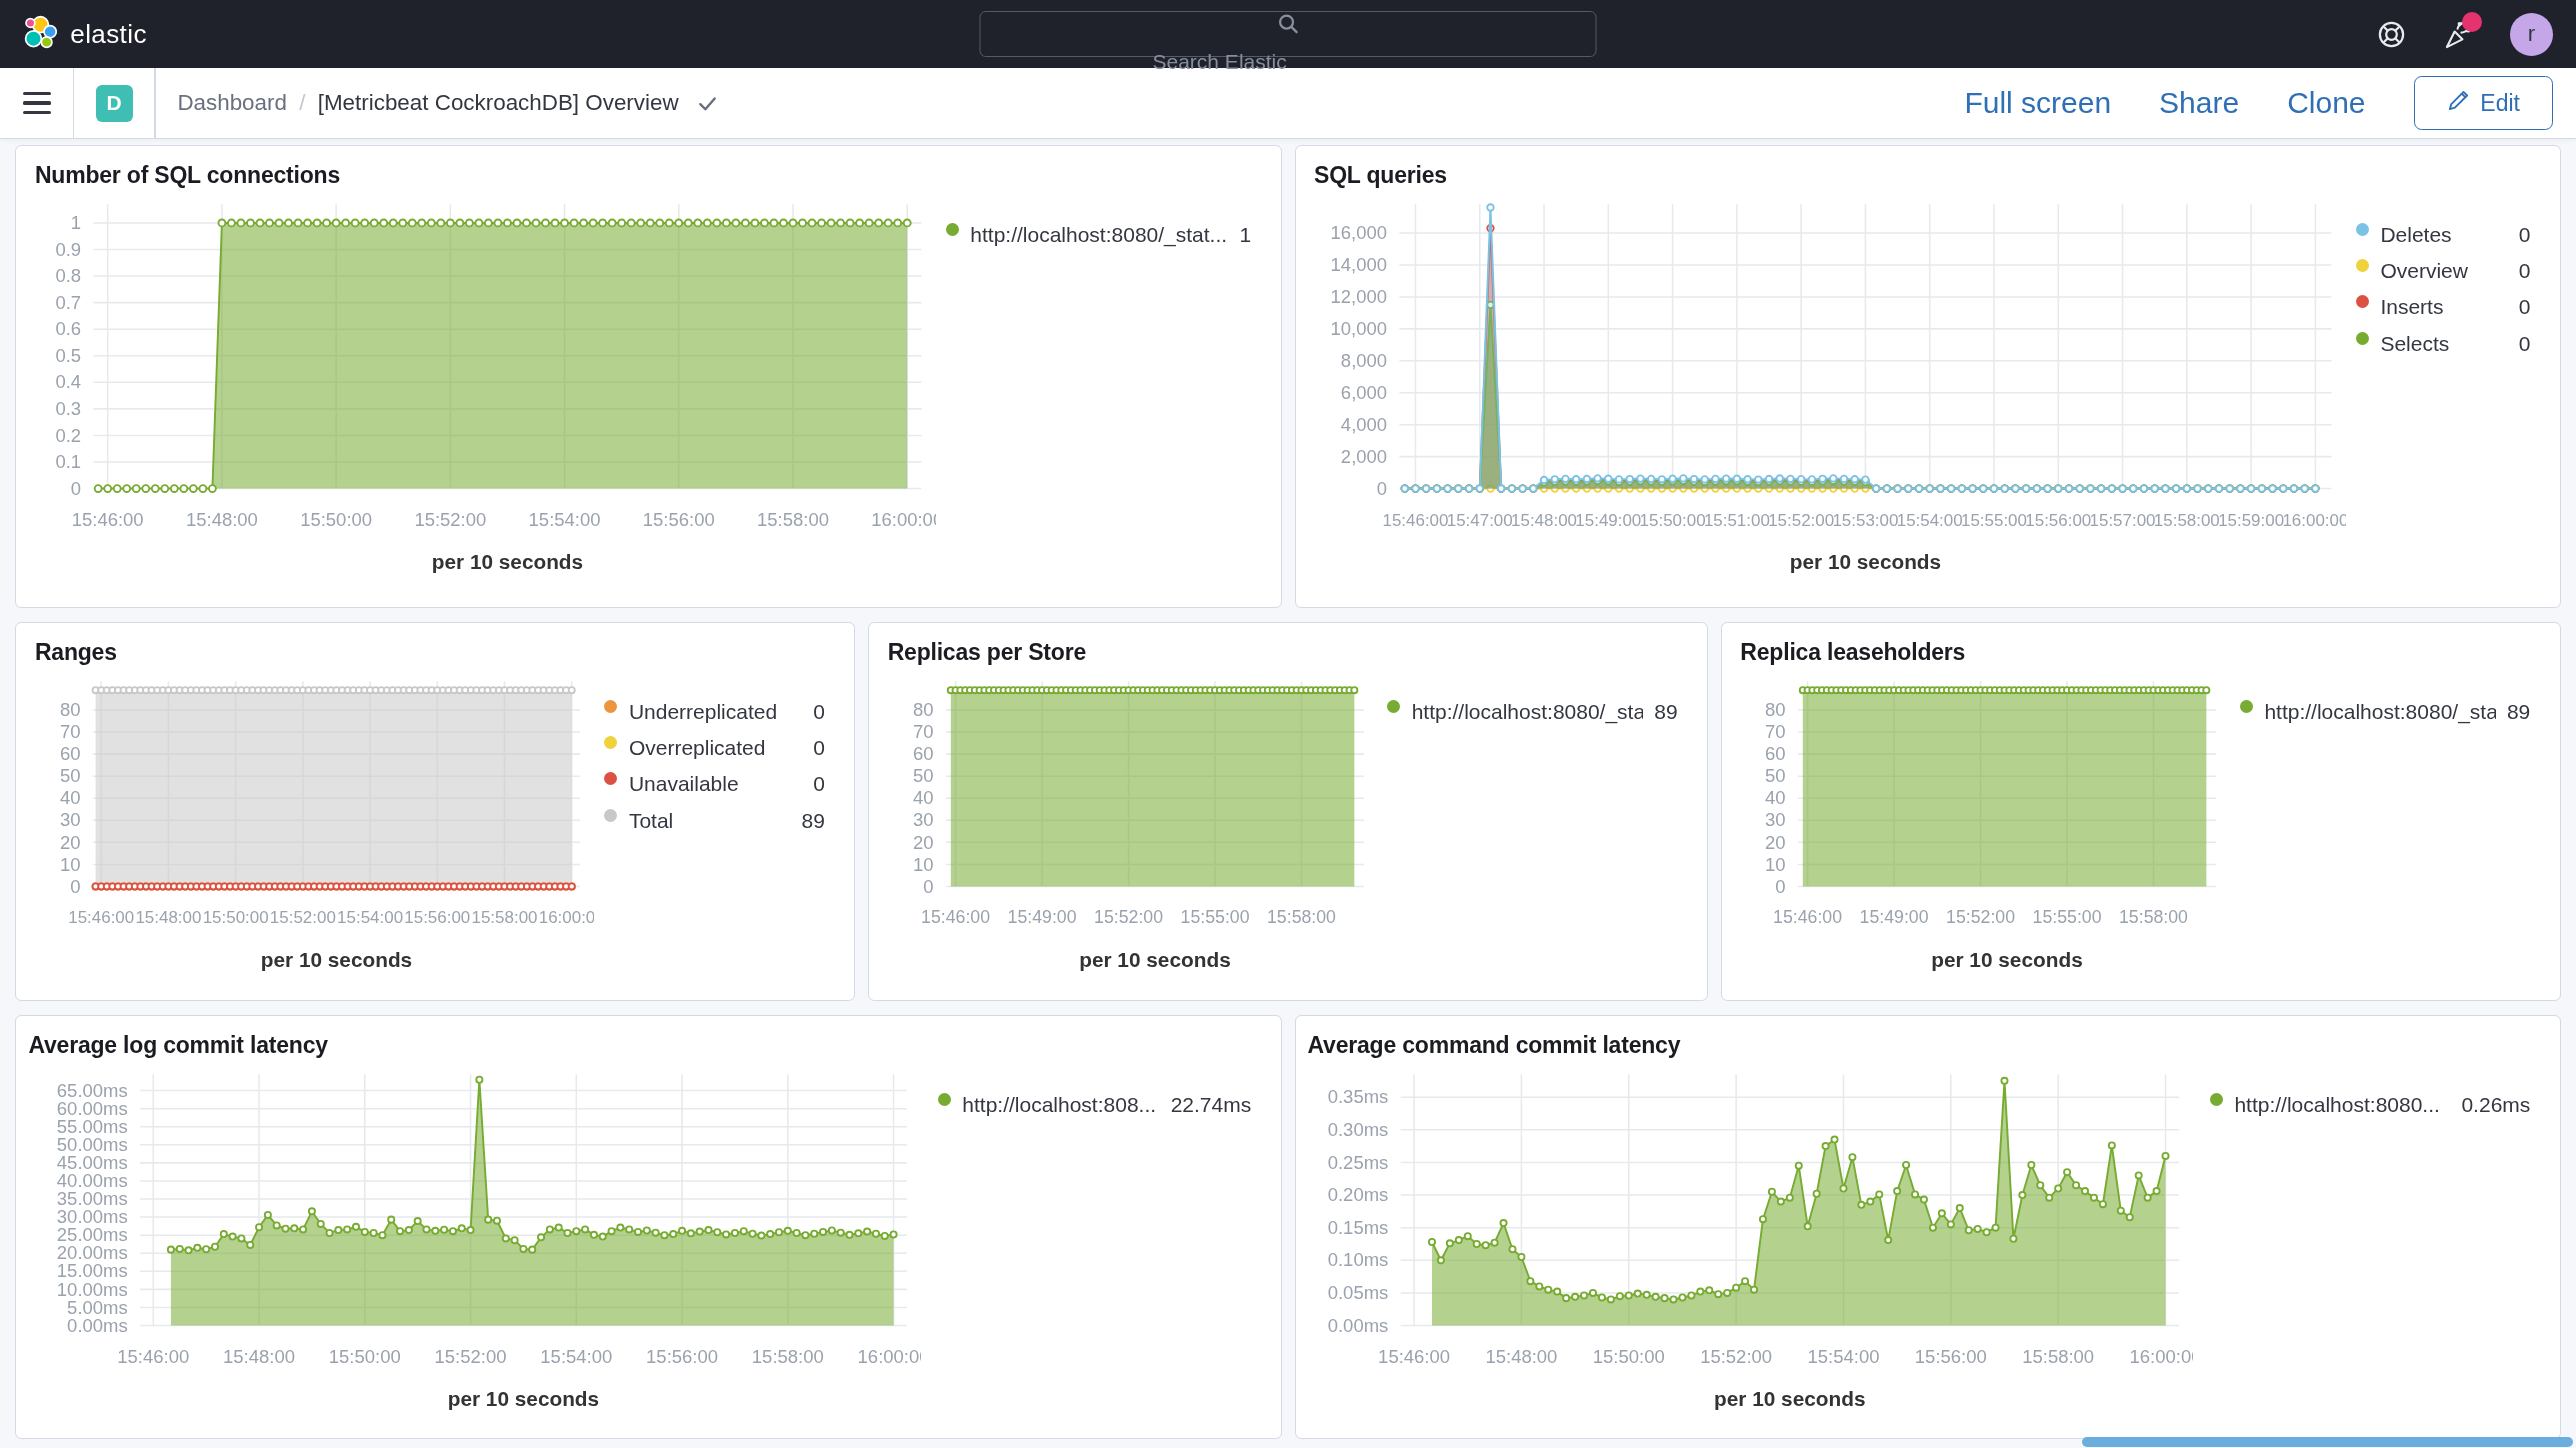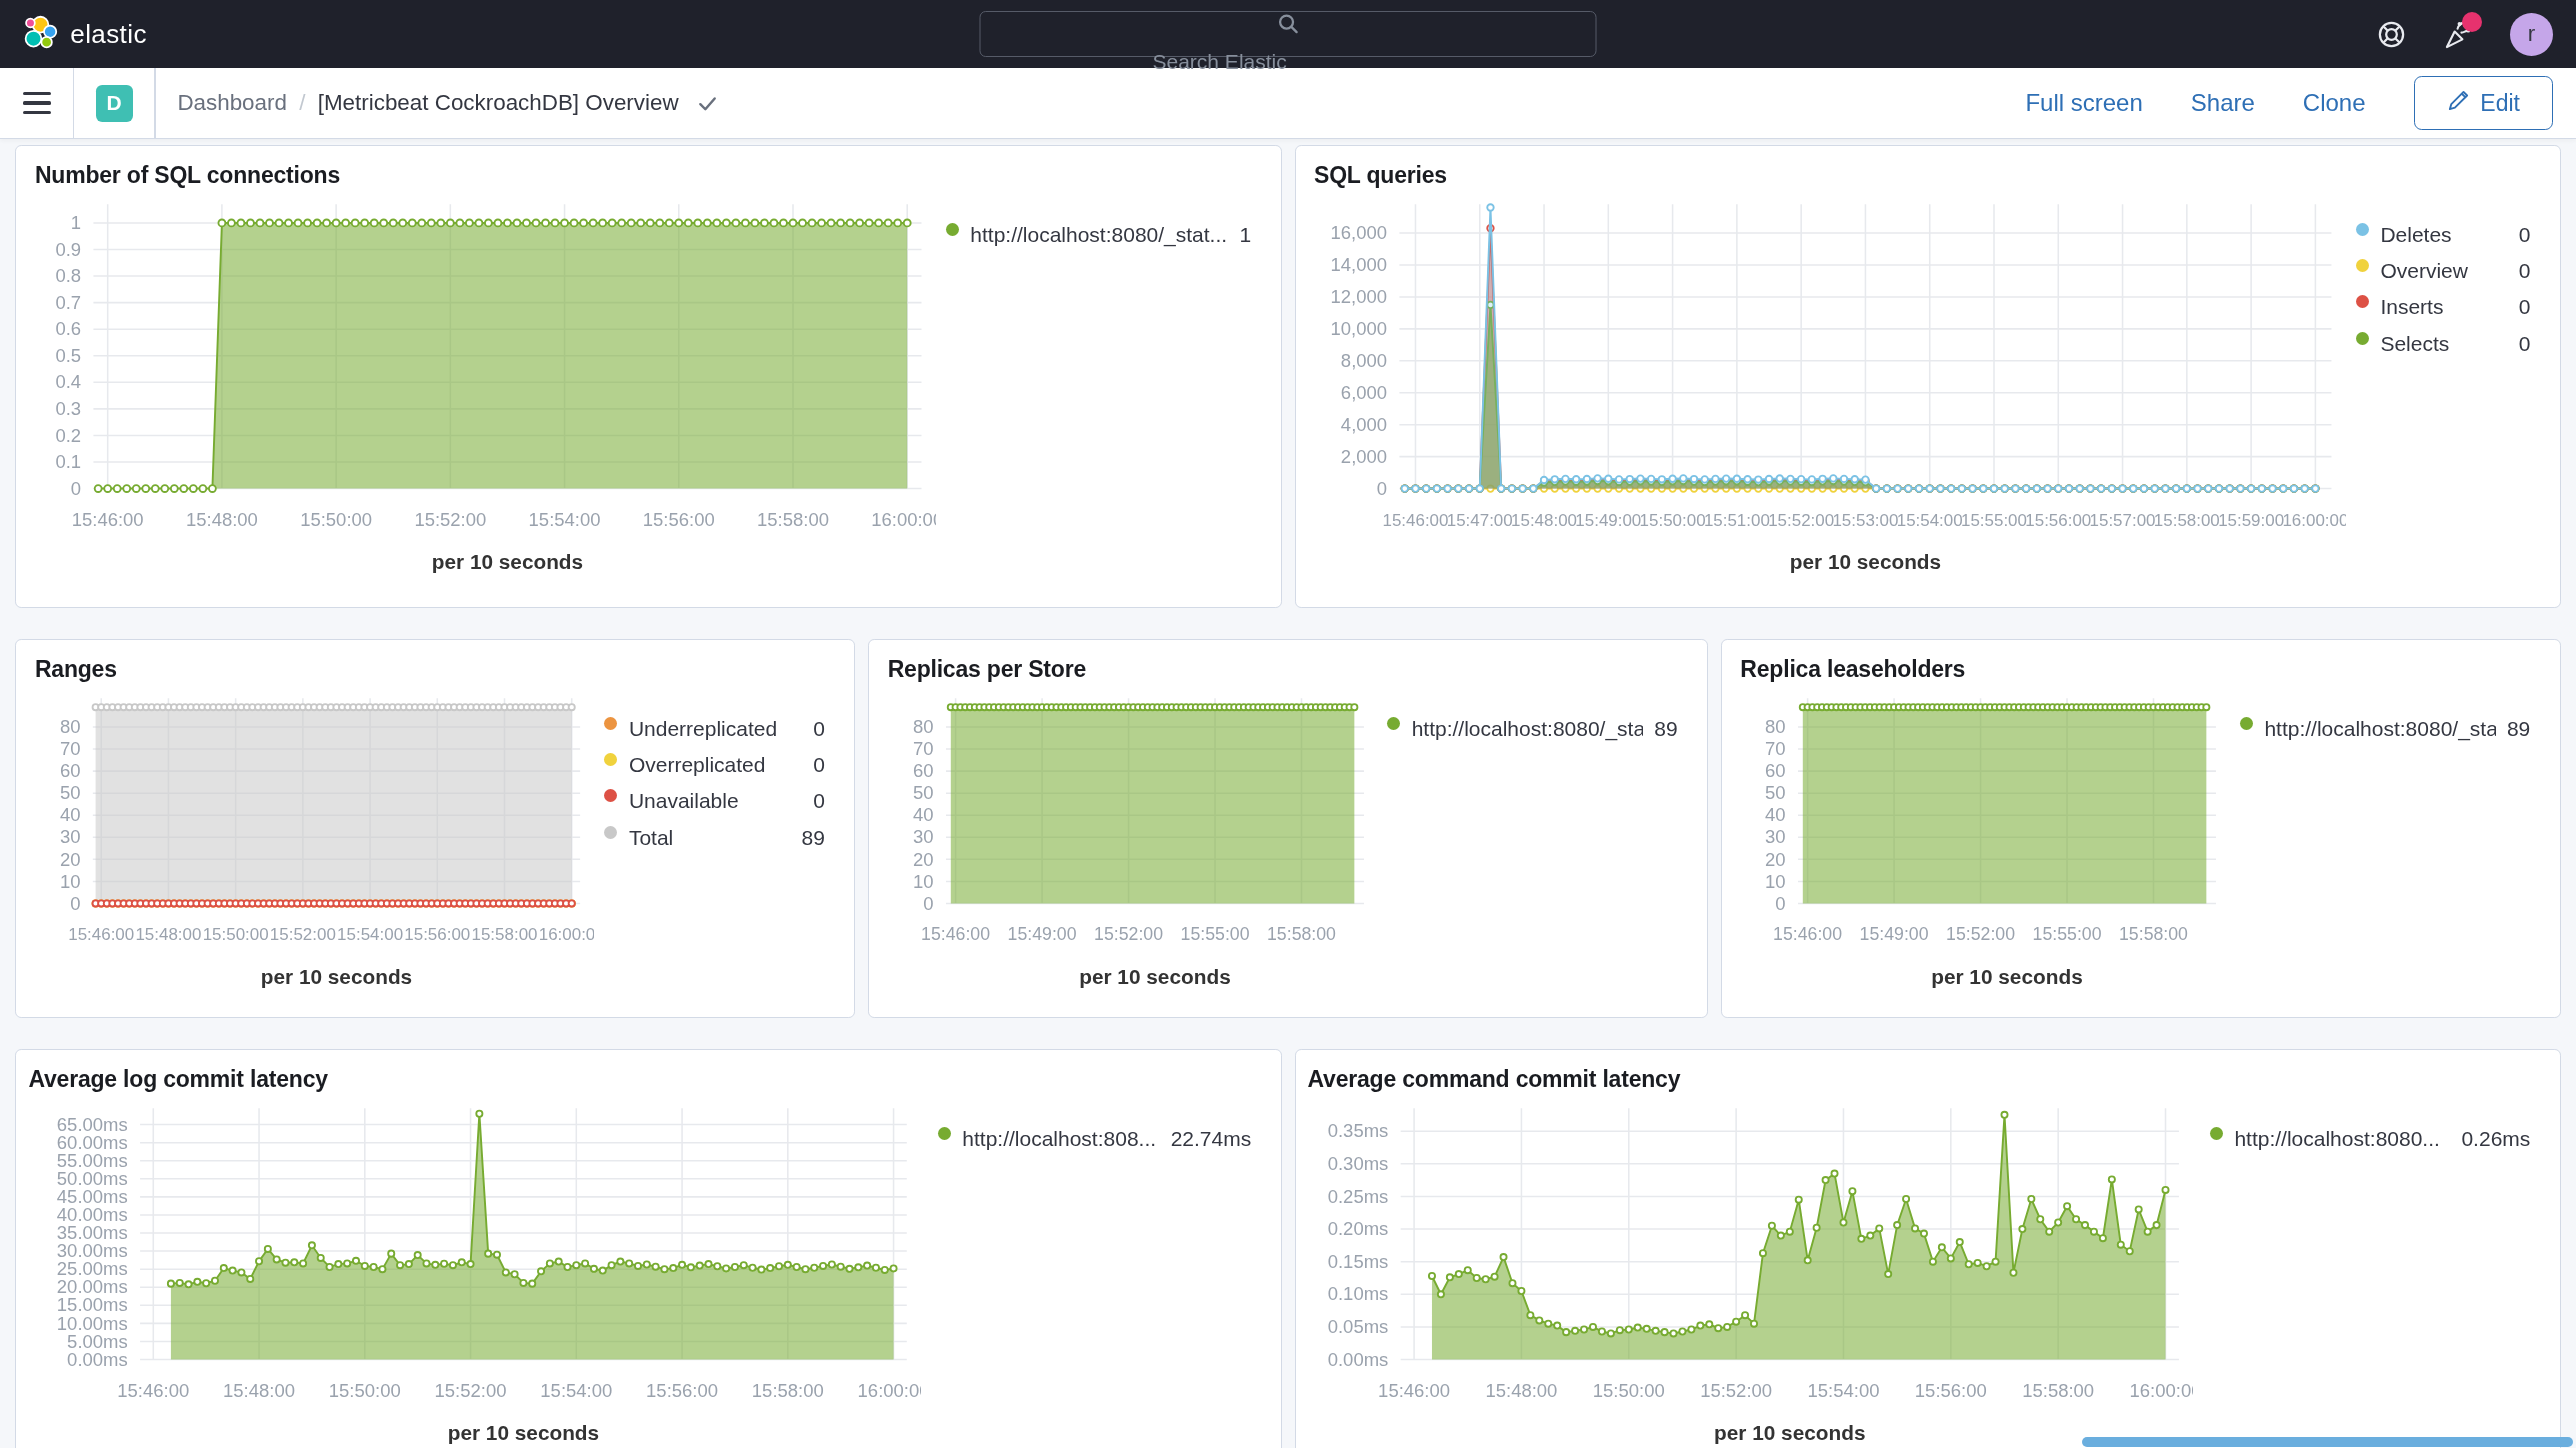--- a/index.html
+++ b/index.html
@@ -35,26 +35,26 @@
   .hamburger span{ height:3.1px; background:#343741; border-radius:1.5px; }
   .vdiv{ width:1.5px; height:71px; background:#d3dae6; }
   .dash-badge{ width:37px; height:37px; border-radius:6.2px; background:#3fbfb3; color:#fff;
     display:flex; align-items:center; justify-content:center; font-size:21px; font-weight:600; margin:0 21.6px; cursor:pointer; }
   .breadcrumb{ display:flex; align-items:center; gap:12.3px; margin-left:21.6px; font-size:22.4px; }
   .crumb-root{ color:#69707d; cursor:pointer; }
   .crumb-sep{ color:#c2c8d0; }
   .crumb-title{ color:#343741; cursor:pointer; }
   .title-check{ margin-left:4.6px; display:flex; align-items:center; }
   .nav-actions{ margin-left:auto; display:flex; align-items:center; gap:48px; padding-right:23px; }
-  .nav-link{ color:#2e6fb5; font-size:24px; cursor:pointer; }
+  .nav-link{ color:#2e6fb5; font-size:30px; cursor:pointer; }
   .edit-btn{ display:flex; align-items:center; gap:10.8px; border:1.5px solid #2e6fb5; color:#2e6fb5;
     border-radius:7.7px; height:54px; padding:0 32px; font-size:23px; font-weight:500; cursor:pointer; background:#fff; }
   
   .content{ padding:6.2px 15.4px 0 15.4px; }
-  .row{ display:grid; gap:13px; margin-bottom:31px;border-radius:9px; }
+  .row{ display:grid; gap:13px; margin-bottom:14px;border-radius:9px; }
   .row.r1{ grid-template-columns:1fr 1fr; }
   .row.r2{ grid-template-columns:1fr 1fr 1fr; }
   .row.r3{ grid-template-columns:1fr 1fr; }
   .panel{ background:#fff; border:1.5px solid #d3dae6; border-radius:6.2px; padding:15.4px 18.5px; overflow:hidden; }
   .r1 .panel{ height:463px; } .r2 .panel{ height:379px; } .r3 .panel{ height:424px;padding-left:12px; }
   .panel h3{ margin:0 0 3.1px 0; font-size:23px; font-weight:700; color:#1a1c21; letter-spacing:-0.2px; }
   .panel-body{ display:flex; }
   .chart{ flex:1; min-width:0; }
   .r1 .chart{ height:389px; } .r2 .chart{ height:310px; } .r3 .chart{ height:356px; }
   .legend{ padding:31px 10.8px 0 7.7px; font-size:21px; color:#343741; flex:none; }

